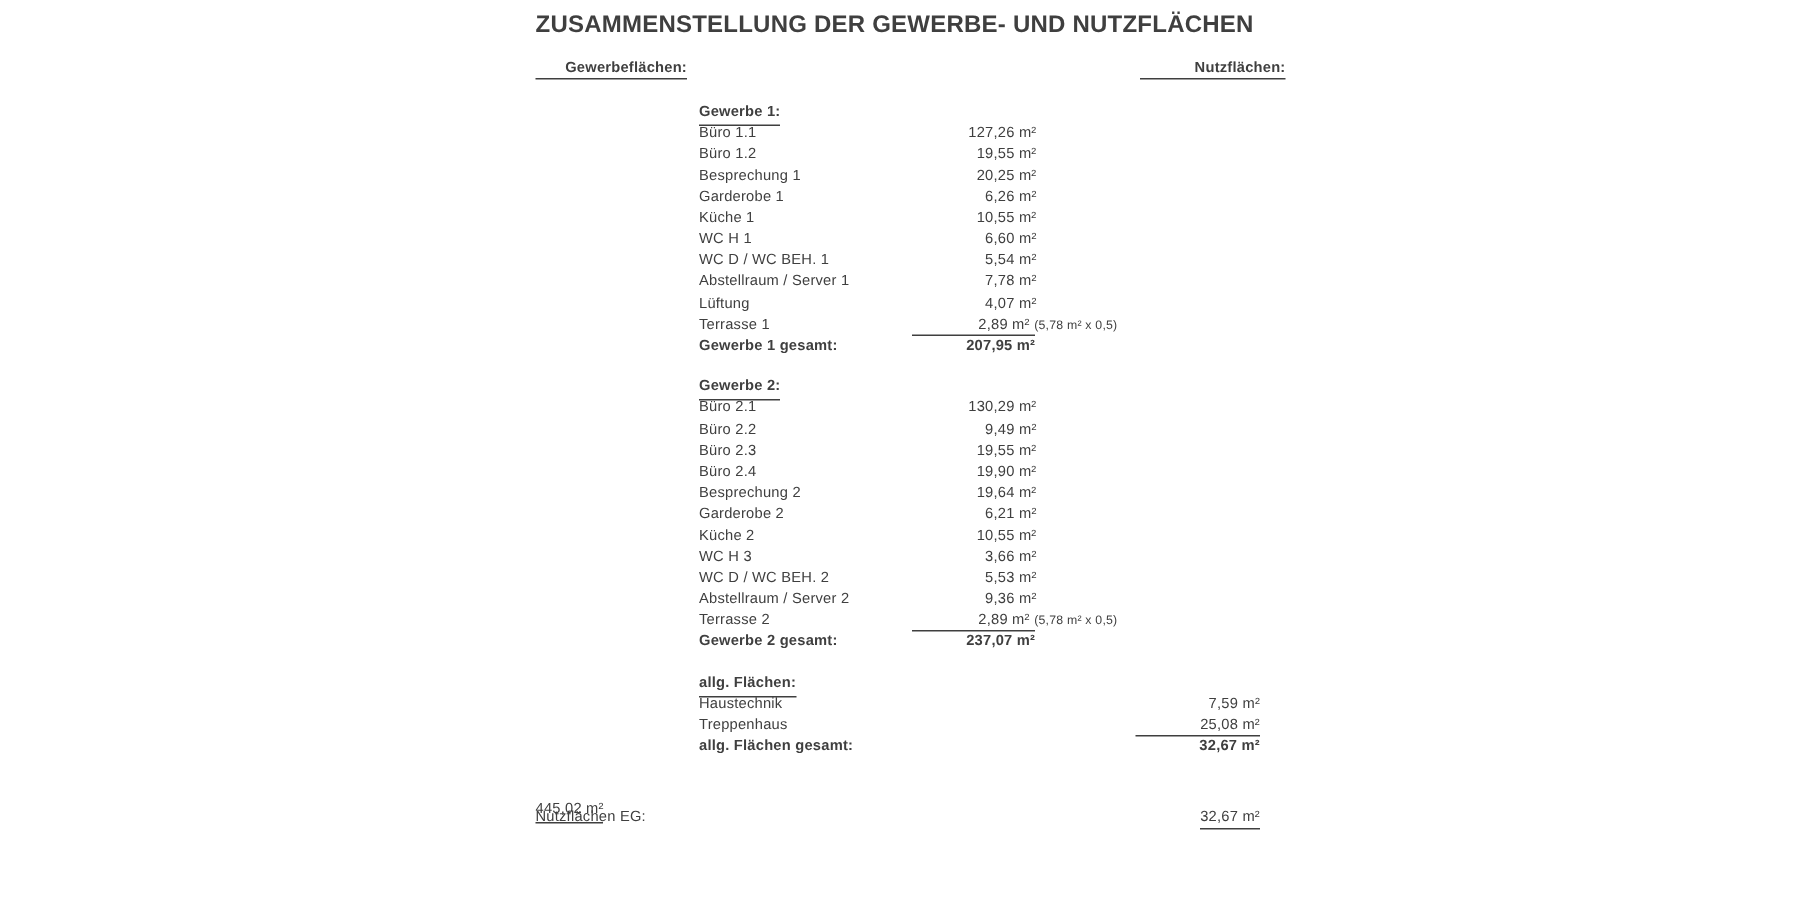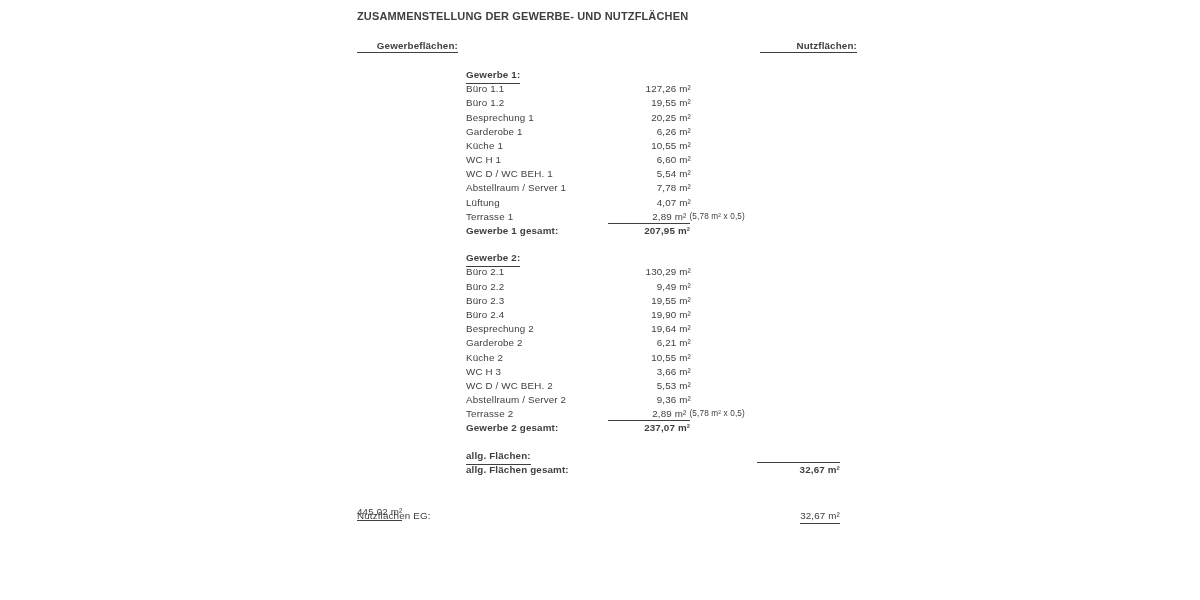--- a/index.html
+++ b/index.html
@@ -1,21 +1,21 @@
 <!DOCTYPE html>
 <html><head>
 <meta charset="utf-8">
 <style>
   html,body{margin:0;padding:0;}
   body{
     width:1200px;height:600px;background:#ffffff;overflow:hidden;
     font-family:"Liberation Sans",sans-serif;color:#3f3f3f;position:relative;
   }
   .doc{position:absolute;left:357px;top:10px;width:500px;font-size:9.8px;letter-spacing:0.15px;}
-  .title{font-weight:bold;font-size:11px;line-height:13px;white-space:nowrap;}
+  .title{font-weight:bold;font-size:16px;line-height:13px;white-space:nowrap;}
   .subtitle{font-size:9.3px;line-height:12px;margin-top:2px;white-space:nowrap;}
 
   .uline{border-bottom:1.3px solid #3f3f3f;padding-bottom:1px;display:inline-block;}
 
   .cols{display:flex;margin-top:17px;font-weight:bold;align-items:flex-end;}
   .cols .c1{width:238px;}
   .cols .c2{width:101px;text-align:right;border-bottom:1.3px solid #3f3f3f;padding-bottom:1px;}
   .cols .c3{margin-left:auto;width:97px;text-align:right;border-bottom:1.3px solid #3f3f3f;padding-bottom:1px;}
 
   .sections{margin-left:109px;width:374px;margin-top:15px;}
@@ -219,20 +219,35 @@
       <span class="c-gval sumline">237,07 m²</span>
       <span class="c-note"></span>
       <span class="c-nval"></span>
     </div>
   </div>
 
   <div class="sec">
     <div class="sec-heading">
       <span class="uline">allg. Flächen:</span>
     </div>
+    <div>
+  <div class="row">
+    <span class="c-name">Haustechnik</span>
+    <span class="c-gval"></span>
+    <span class="c-note"></span>
+    <span class="c-nval">7,59 m²</span>
+  </div>
+
+  <div class="row">
+    <span class="c-name">Treppenhaus</span>
+    <span class="c-gval"></span>
+    <span class="c-note"></span>
+    <span class="c-nval">25,08 m²</span>
+  </div>
+</div>
     <div class="row total">
       <span class="c-name">allg. Flächen gesamt:</span>
       <span class="c-gval"></span>
       <span class="c-note"></span>
       <span class="c-nval sumline">32,67 m²</span>
     </div>
   </div>
 </div>
 
   <div class="summary">

